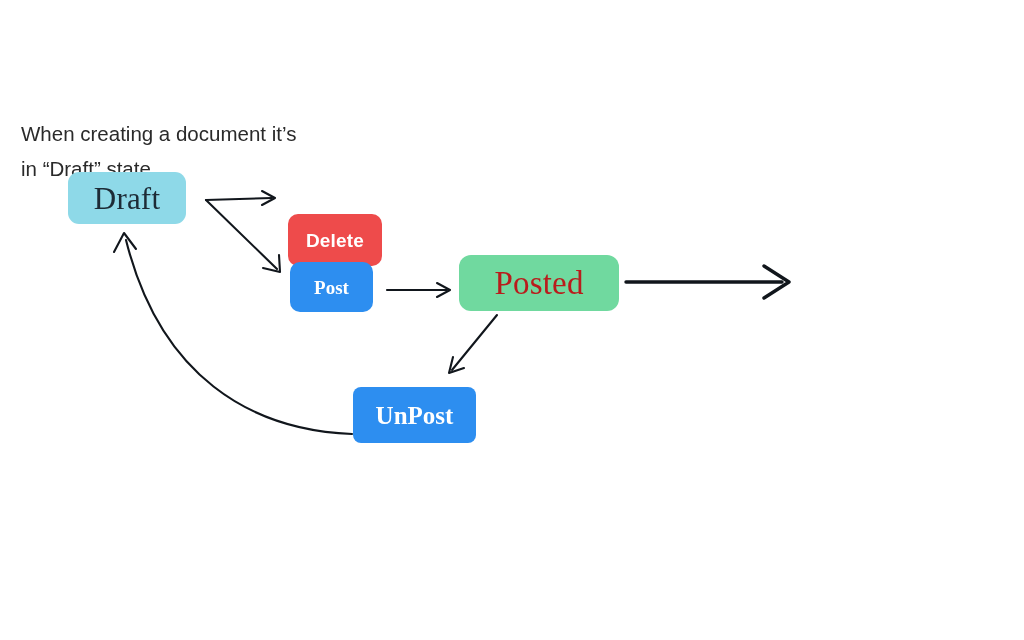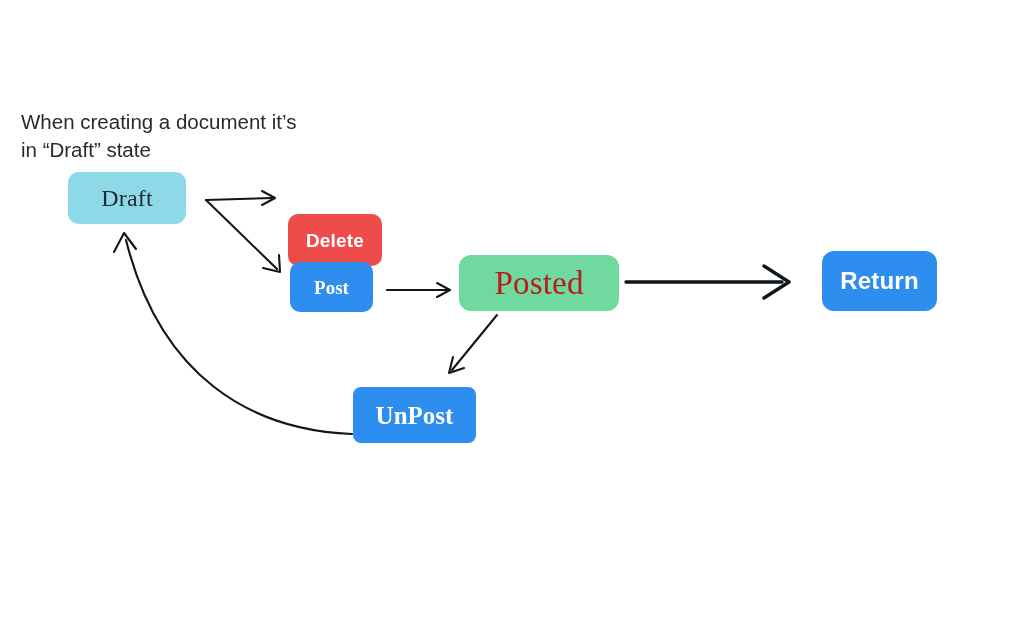--- a/index.html
+++ b/index.html
@@ -54,28 +54,28 @@
   }
   .caption {
     position: absolute;
     font-family: "Liberation Sans", sans-serif;
     color: #2a2a2a;
     font-weight: 400;
     white-space: pre-line;
   }
 
   
-  #node-draft  { left: 68px;  top: 172px; width: 118px; height: 52px; border-radius: 11px; font-size: 24px; letter-spacing: .2px; }
+  #node-draft  { left: 68px;  top: 172px; width: 118px; height: 52px; border-radius: 11px; font-size: 31px; letter-spacing: .2px; }
   #node-delete { left: 288px; top: 180px; width: 94px;  height: 52px; border-radius: 10px; font-size: 19px; letter-spacing: .2px; }
   #node-post   { left: 290px; top: 262px; width: 83px;  height: 50px; border-radius: 10px; font-size: 19px; }
   #node-posted { left: 459px; top: 255px; width: 160px; height: 56px; border-radius: 12px; font-size: 33px; letter-spacing: .2px; }
   #node-unpost { left: 353px; top: 387px; width: 123px; height: 56px; border-radius: 8px; font-size: 25px; }
   #node-return { left: 822px; top: 251px; width: 115px; height: 60px; border-radius: 12px; font-size: 24px; letter-spacing: .2px; }
 
-  #caption-intro  { left: 21px;  top: 108px; font-size: 20.5px; line-height: 28px; }
+  #caption-intro  { left: 21px;  top: 116px; font-size: 20.5px; line-height: 35px; }
   #caption-return { left: 765px; top: 328px; font-size: 20.5px; line-height: 29px; }
 </style>
 </head>
 <body>
 
 <div id="canvas" style="background: rgb(255, 255, 255);">
 
   <svg id="arrow-layer" viewBox="0 0 1024 640" width="1024" height="640" xmlns="http://www.w3.org/2000/svg">
 
     <g>
@@ -116,15 +116,14 @@
   <div class="node node-serif-dark" id="node-draft" style="background: rgb(142, 217, 232); color: rgb(29, 43, 54);">Draft</div>
 
   <div class="node node-sans-light" id="node-delete" style="background: rgb(238, 75, 75); color: rgb(255, 255, 255); margin-top: 34px;">Delete</div>
 
   <div class="node node-serif-light" id="node-post" style="background: rgb(45, 142, 240); color: rgb(255, 255, 255);">Post</div>
 
   <div class="node node-serif-dark" id="node-posted" style="background: rgb(112, 217, 159); color: #b91c1c;">Posted</div>
 
   <div class="node node-serif-light" id="node-unpost" style="background: rgb(45, 142, 240); color: rgb(255, 255, 255);">UnPost</div>
 
-  <div class="node node-sans-light" id="node-return" style="background: rgb(45, 142, 240); color: rgb(255, 255, 255);">Return</div>
 
 </div>
 
 </body></html>

